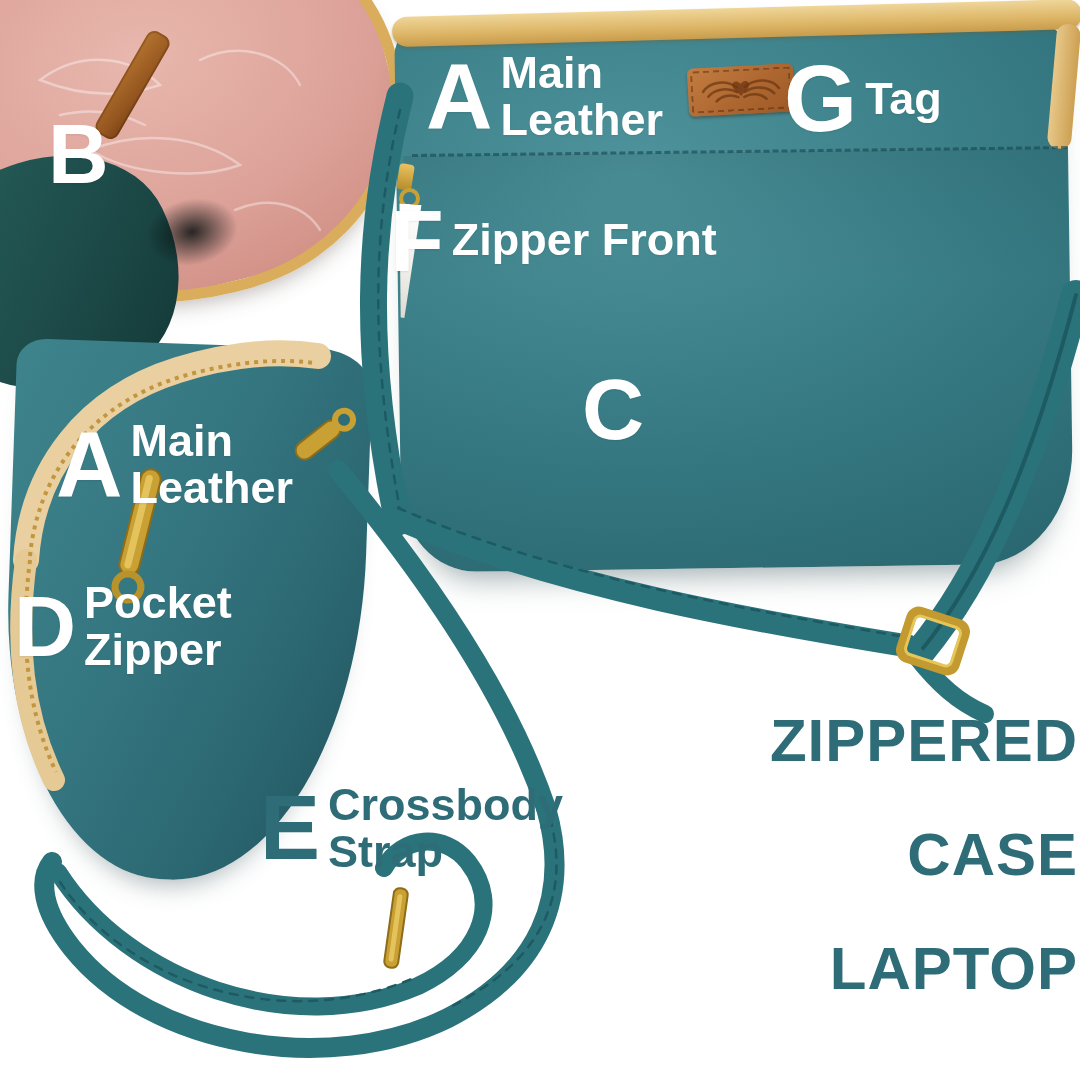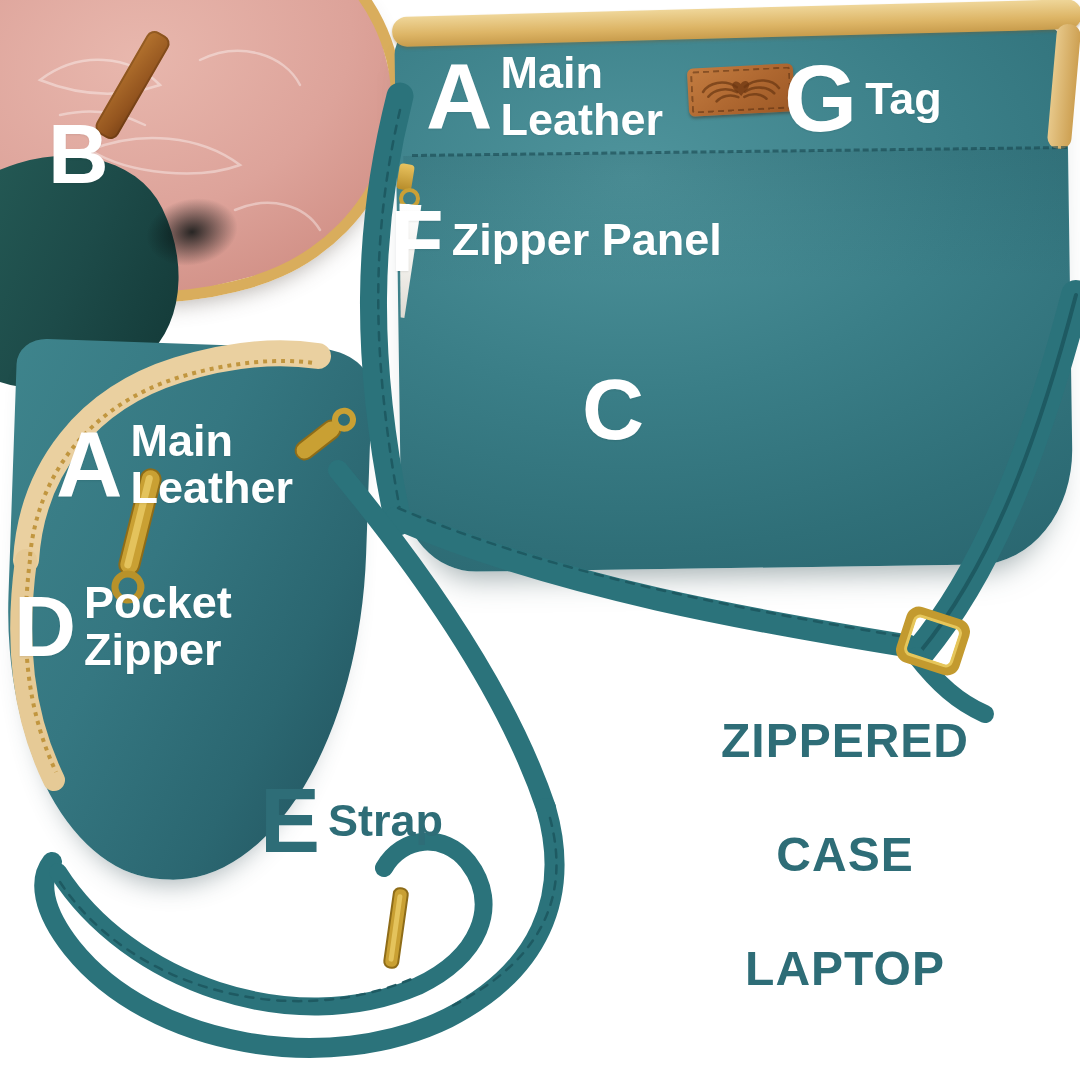--- a/index.html
+++ b/index.html
@@ -78,22 +78,22 @@
   }
   
   .side-body{
     left:8px;top:344px;width:356px;height:536px;transform:rotate(2deg);
     background:linear-gradient(115deg,#3e848c 0%,#357781 40%,#2b6771 72%,#21525d 100%);
     border-radius:30px 54px 52% 46% / 26px 42px 62% 52%;
     box-shadow:0 22px 26px -18px rgba(60,85,90,.45);
   }
   
   #title{
-    left:612px;top:684px;width:466px;text-align:center;
-    color:#2e6d77;font-weight:800;font-size:48px;line-height:114px;
+    left:612px;top:684px;width:466px;text-align:right;
+    color:#2e6d77;font-weight:800;font-size:60px;line-height:114px;
     letter-spacing:1px;white-space:nowrap;
   }
   
   .label{
     position:absolute;display:flex;align-items:center;gap:8px;
     color:#ffffff;font-weight:700;white-space:nowrap;
     text-shadow:0 1px 2px rgba(0,0,0,.08);
   }
   .label .letter{line-height:.88;}
   .label .lines{display:flex;flex-direction:column;font-size:45px;line-height:1.04;}
@@ -213,21 +213,21 @@
   <div class="label" style="left:784px;top:58px">
     <span class="letter" style="font-size:94px">G</span>
     <span class="lines">
         <span>Tag</span>
       </span>
   </div>
 
   <div class="label" style="left:390px;top:202px">
     <span class="letter" style="font-size:88px">F</span>
     <span class="lines">
-        <span>Zipper Panel</span>
+        <span>Zipper Front</span>
       </span>
   </div>
 
   <div class="label" style="left:582px;top:372px">
     <span class="letter" style="font-size:86px">C</span>
   </div>
 
   <div class="label" style="left:56px;top:418px">
     <span class="letter" style="font-size:92px">A</span>
     <span class="lines">
@@ -240,20 +240,21 @@
     <span class="letter" style="font-size:86px">D</span>
     <span class="lines">
       <span>Pocket</span>
       <span>Zipper</span>
     </span>
   </div>
 
   <div class="label teal" style="left:260px;top:782px">
     <span class="letter" style="font-size:90px">E</span>
     <span class="lines">
+      <span>Crossbody</span>
       <span>Strap</span>
     </span>
   </div>
 
   <div id="title" class="abs">
     <div>ZIPPERED</div>
     <div>CASE</div>
     <div>LAPTOP</div>
   </div>
 

